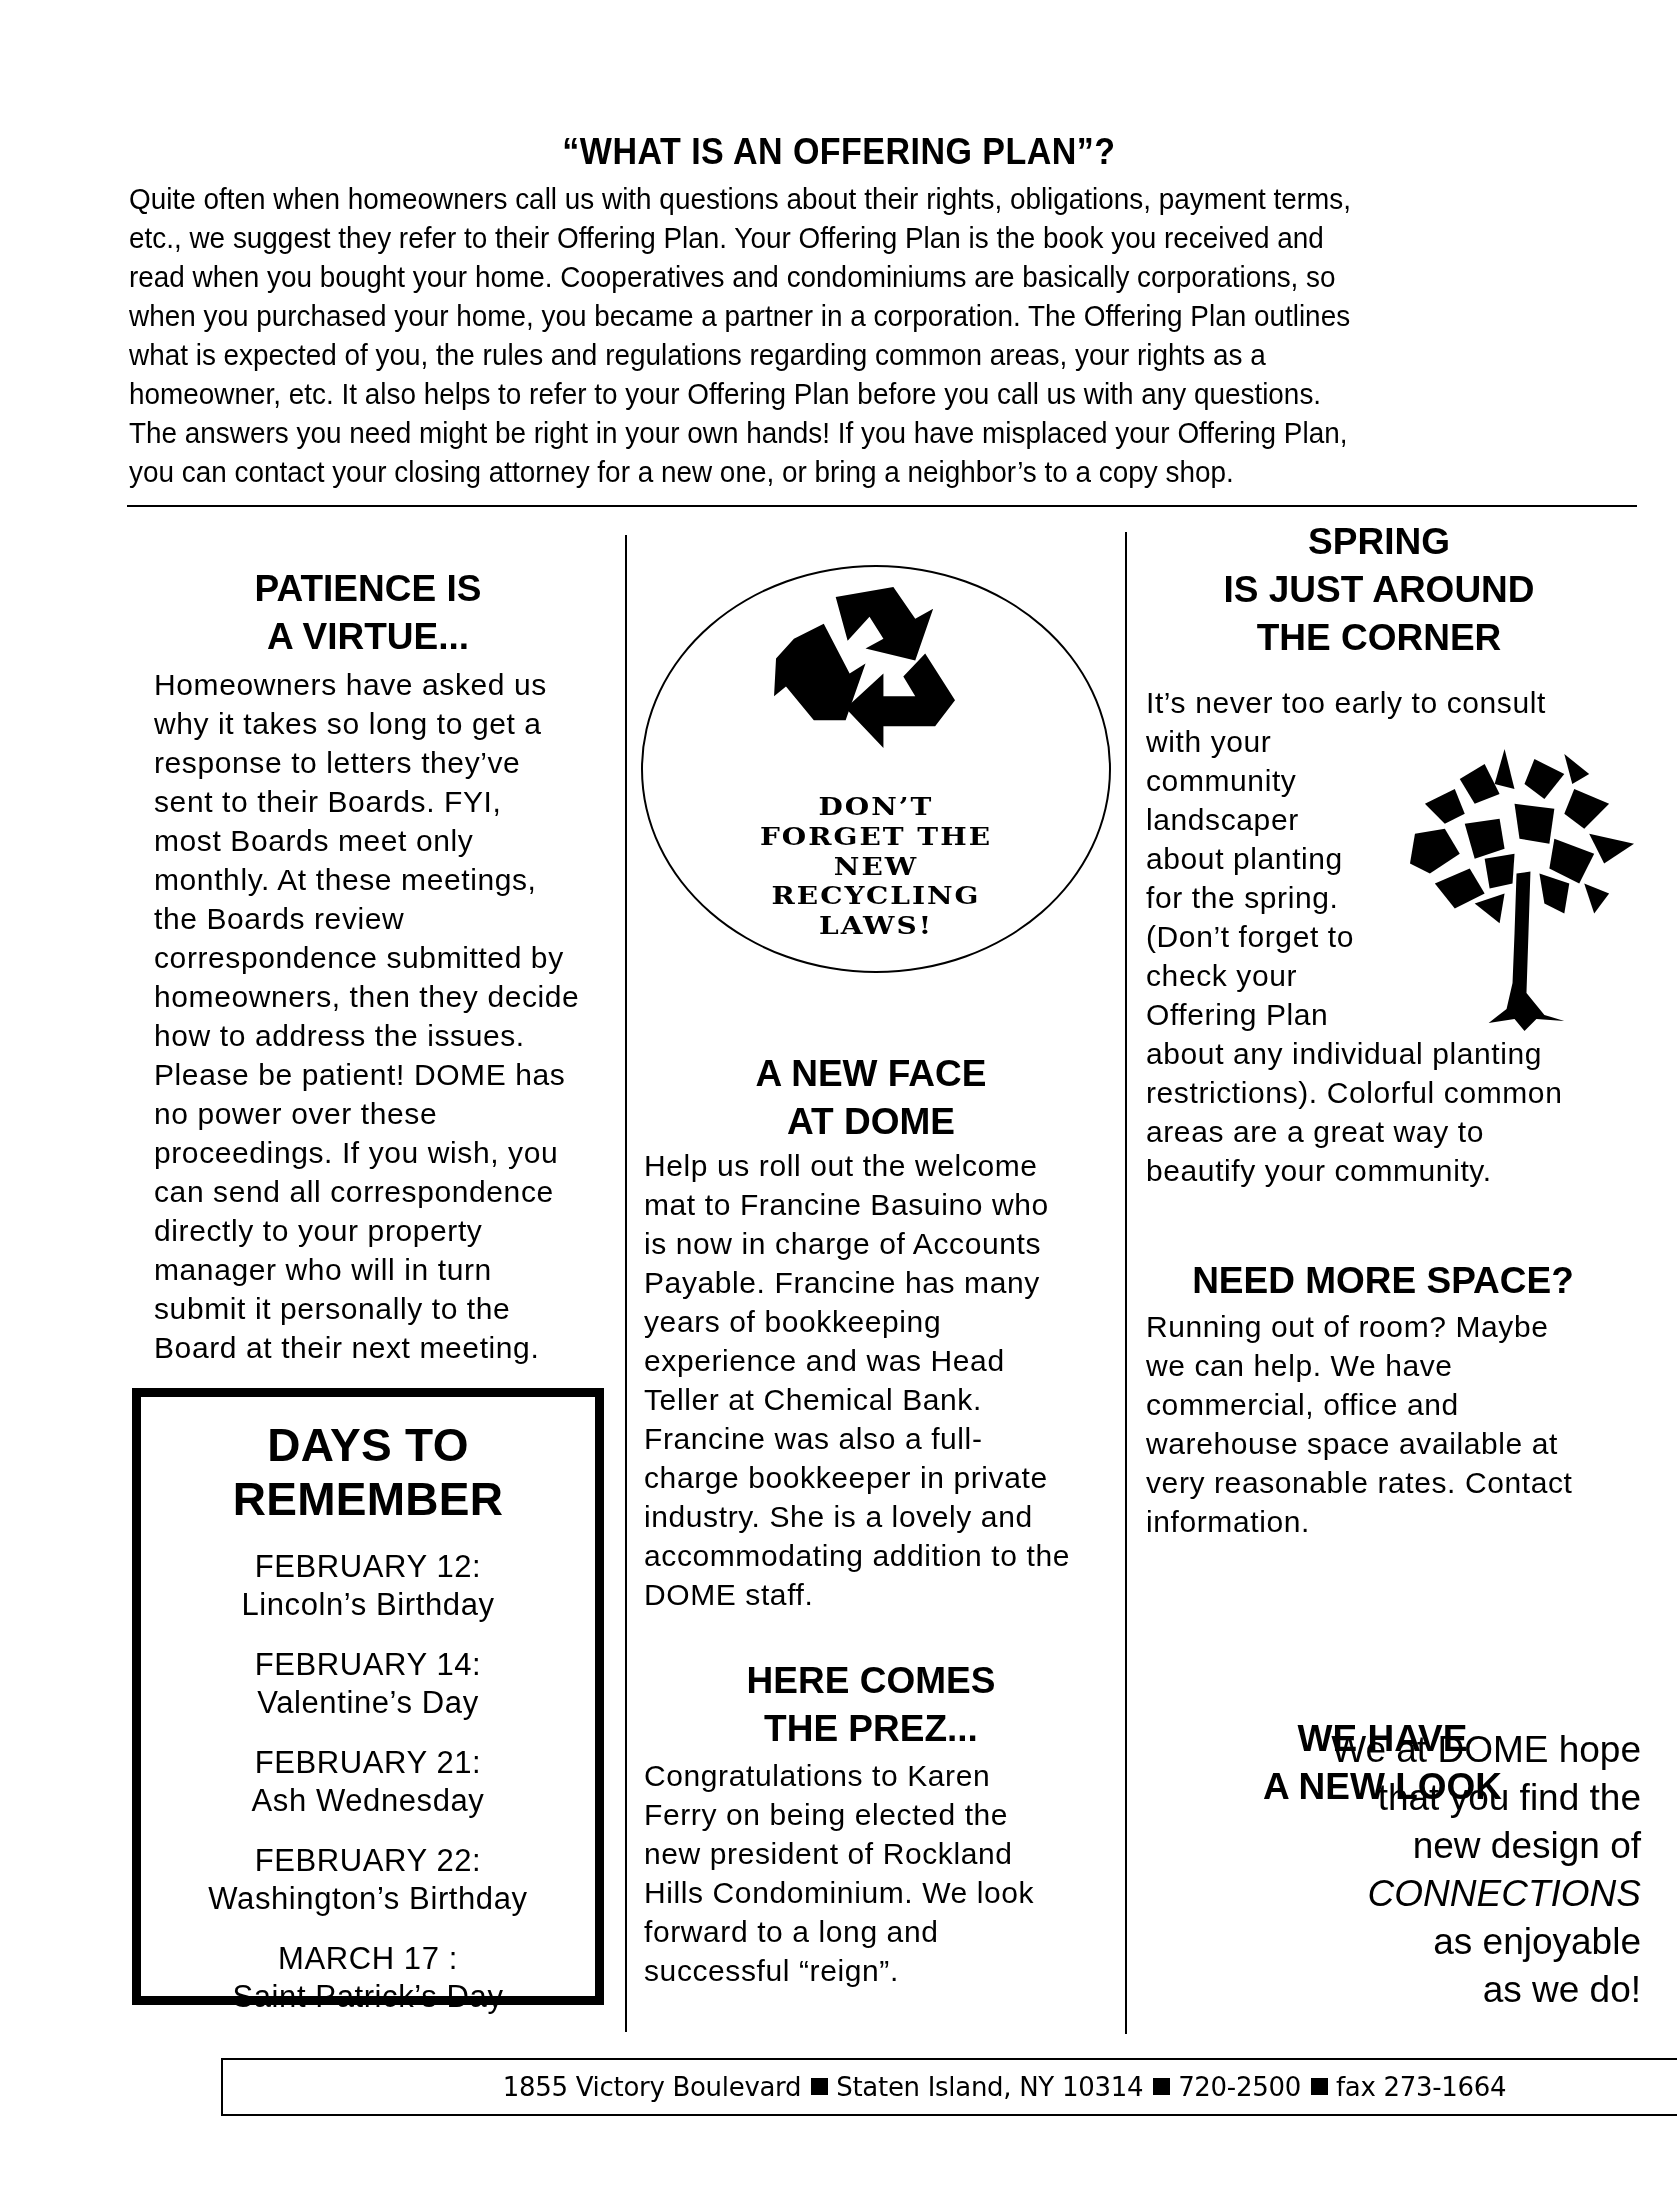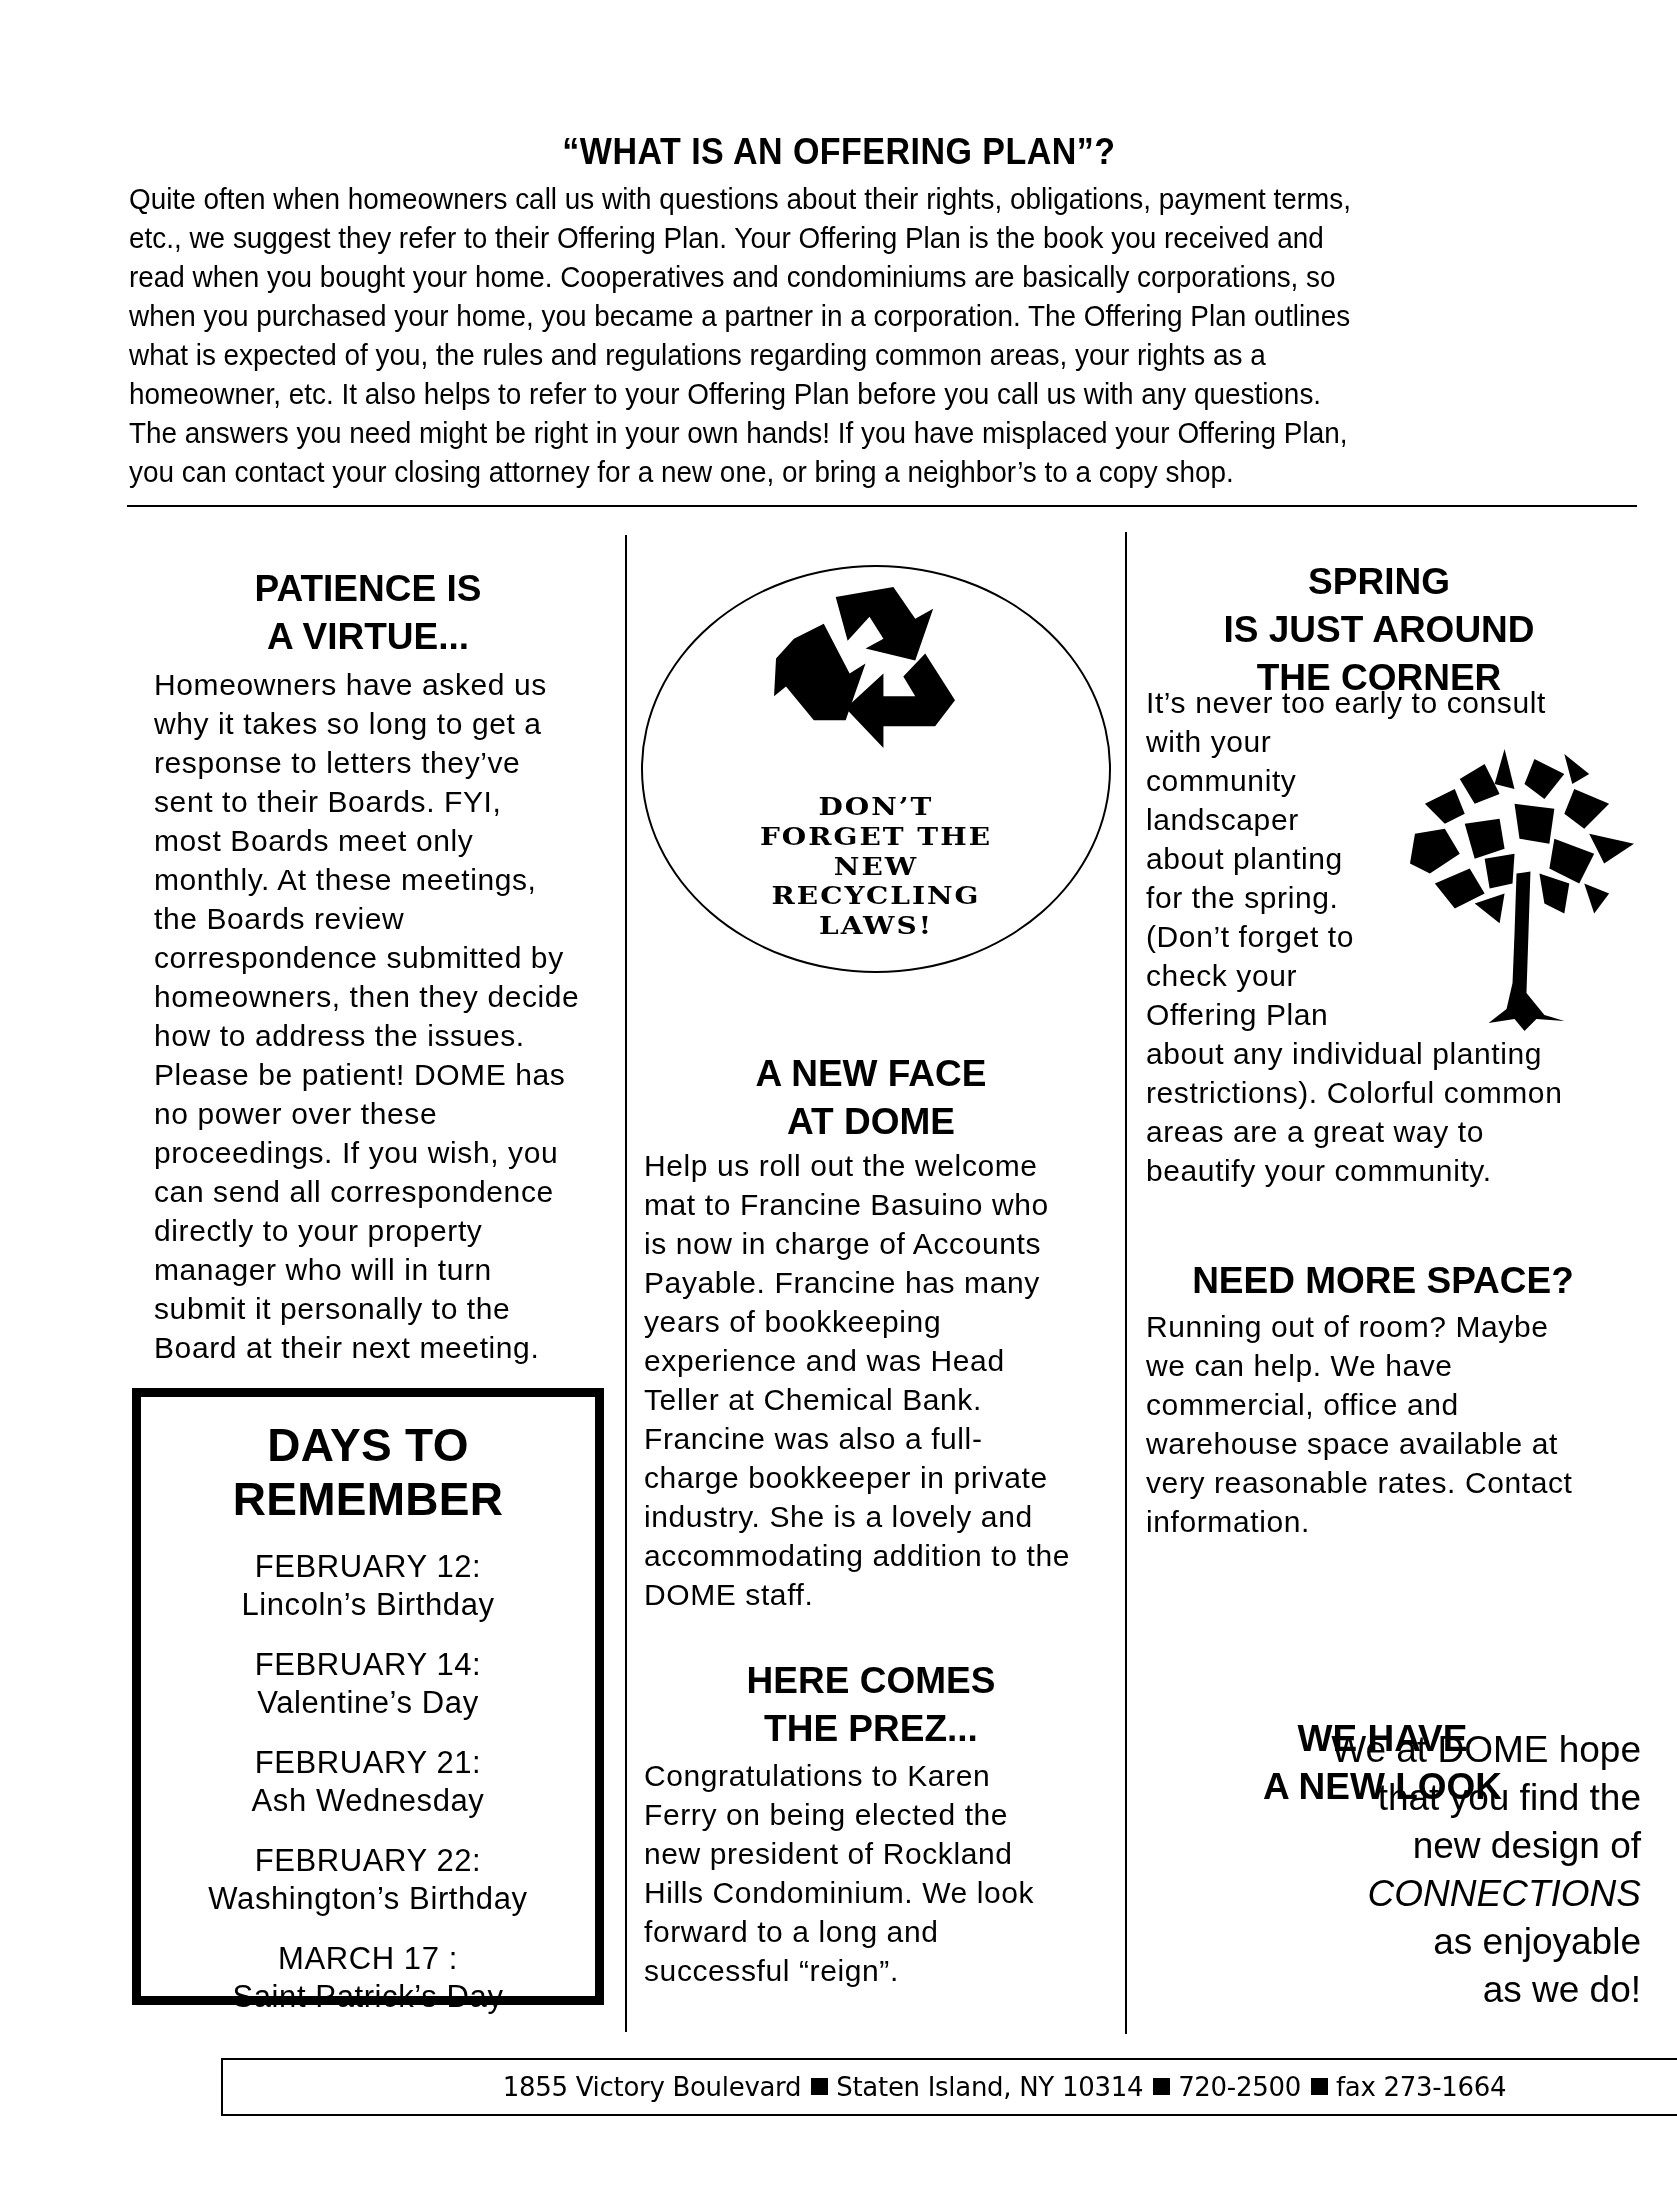--- a/index.html
+++ b/index.html
@@ -31,21 +31,21 @@
   .recycle-icon { left:766px; top:579px; width:209px; height:174px; }
   .recycle-text { left:641px; width:470px; top:779px; text-align:center;
                   font-family:"DejaVu Serif", "Liberation Serif", serif; font-weight:900;
                   font-size:28px; line-height:35px; letter-spacing:2px; transform:scaleY(0.85); }
 
   .col2-face-title { left:637px; width:468px; top:1050px; }
   .col2-face-body  { left:644px; top:1146px; }
   .col2-prez-title { left:637px; width:468px; top:1657px; }
   .col2-prez-body  { left:644px; top:1756px; }
 
-  .col3-spring-title { left:1130px; width:498px; top:558px; }
+  .col3-spring-title { left:1130px; width:498px; top:518px; }
   .col3-spring-body  { left:1146px; top:683px; }
   .tree-icon { left:1405px; top:744px; width:231px; height:287px; }
   .col3-space-title { left:1134px; width:498px; top:1257px; }
   .col3-space-body  { left:1146px; top:1307px; }
   .col3-look-title { left:1124px; width:517px; top:1715px; }
   .col3-look-body { left:1124px; width:517px; top:1726px; text-align:right;
                     font-size:37px; line-height:48px; }
   .italic { font-style:italic; }
 
   .footer { left:221px; top:2058px; width:1567px; height:58px; border:2px solid #000;

